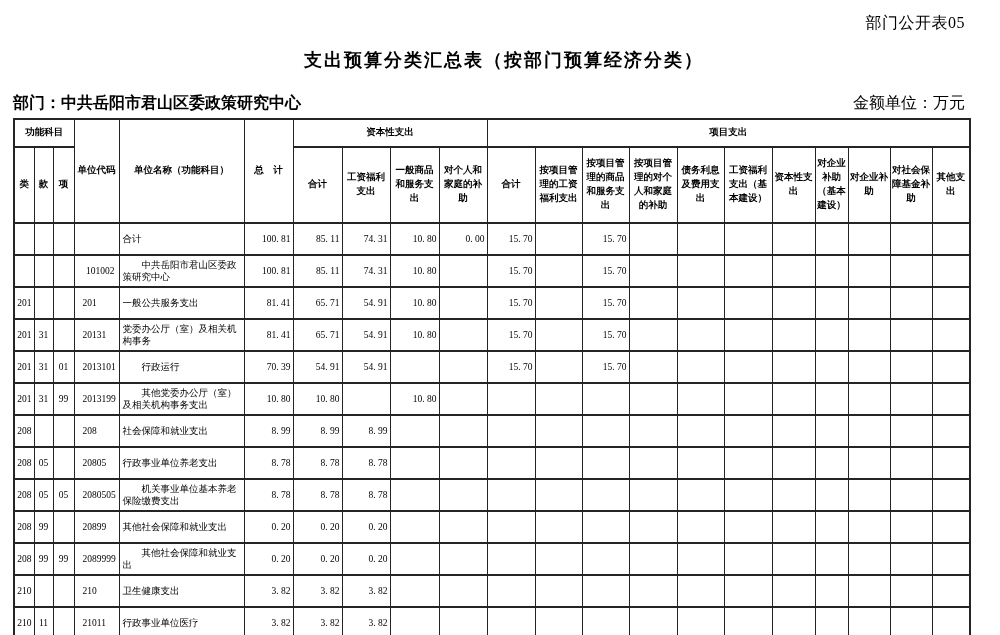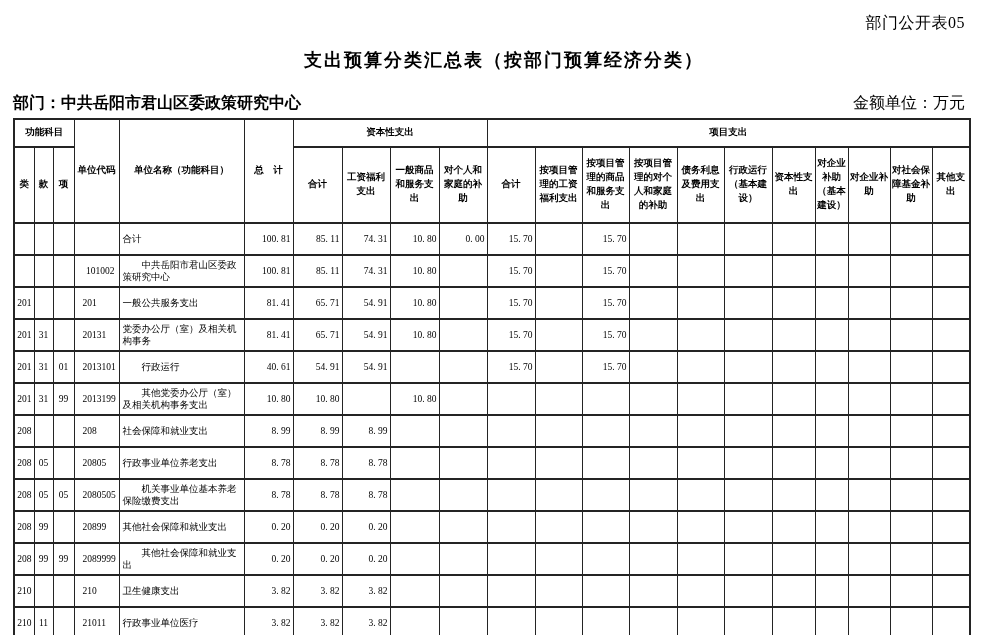--- a/index.html
+++ b/index.html
@@ -109,21 +109,21 @@
         <th>项</th>
         <th>合计</th>
         <th>工资福利支出</th>
         <th>一般商品和服务支出</th>
         <th>对个人和家庭的补助</th>
         <th>合计</th>
         <th>按项目管理的工资福利支出</th>
         <th>按项目管理的商品和服务支出</th>
         <th>按项目管理的对个人和家庭的补助</th>
         <th>债务利息及费用支出</th>
-        <th>行政运行（基本建设）</th>
+        <th>工资福利支出（基本建设）</th>
         <th>资本性支出</th>
         <th>对企业补助（基本建设）</th>
         <th>对企业补助</th>
         <th>对社会保障基金补助</th>
         <th>其他支出</th>
       </tr>
     </thead>
     <tbody>
         <tr>
           <td class="center"></td>
@@ -216,21 +216,21 @@
           <td class="num"></td>
           <td class="num"></td>
           <td class="num"></td>
         </tr>
         <tr>
           <td class="center">201</td>
           <td class="center">31</td>
           <td class="center">01</td>
           <td class="code">2013101</td>
           <td class="name indent">行政运行</td>
-          <td class="num">40. 61</td>
+          <td class="num">70. 39</td>
           <td class="num">54. 91</td>
           <td class="num">54. 91</td>
           <td class="num"></td>
           <td class="num"></td>
           <td class="num">15. 70</td>
           <td class="num"></td>
           <td class="num">15. 70</td>
           <td class="num"></td>
           <td class="num"></td>
           <td class="num"></td>

